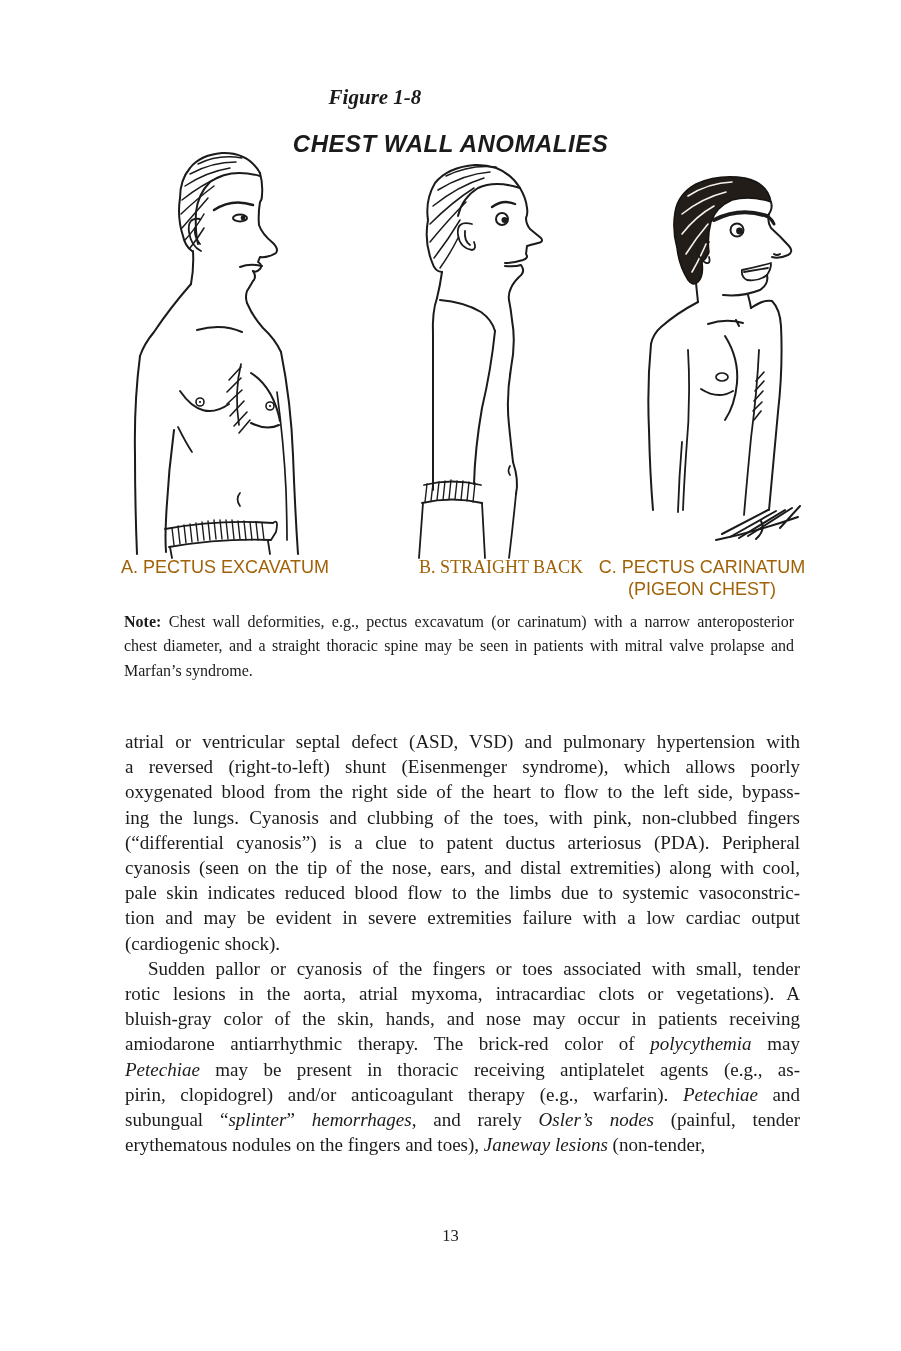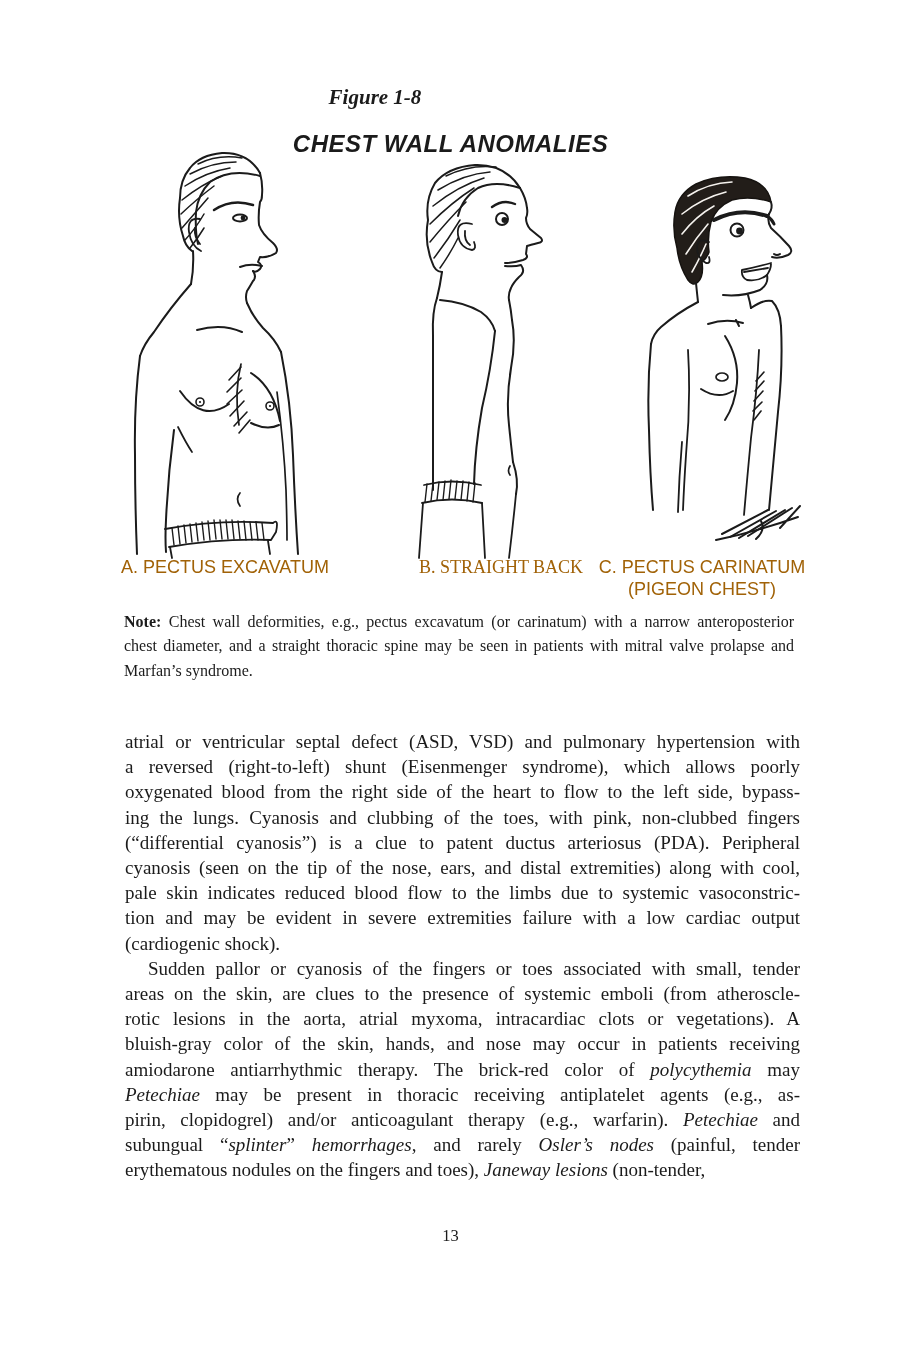--- a/index.html
+++ b/index.html
@@ -165,21 +165,20 @@
       <div class="tline just"><span>atrial or ventricular septal defect (ASD, VSD) and pulmonary hypertension with</span></div>
       <div class="tline just"><span>a reversed (right-to-left) shunt (Eisenmenger syndrome), which allows poorly</span></div>
       <div class="tline just"><span>oxygenated blood from the right side of the heart to flow to the left side, bypass-</span></div>
       <div class="tline just"><span>ing the lungs. Cyanosis and clubbing of the toes, with pink, non-clubbed fingers</span></div>
       <div class="tline just"><span>(“differential cyanosis”) is a clue to patent ductus arteriosus (PDA). Peripheral</span></div>
       <div class="tline just"><span>cyanosis (seen on the tip of the nose, ears, and distal extremities) along with cool,</span></div>
       <div class="tline just"><span>pale skin indicates reduced blood flow to the limbs due to systemic vasoconstric-</span></div>
       <div class="tline just"><span>tion and may be evident in severe extremities failure with a low cardiac output</span></div>
       <div class="tline"><span>(cardiogenic shock).</span></div>
       <div class="tline just ind"><span>Sudden pallor or cyanosis of the fingers or toes associated with small, tender</span></div>
-      <div class="tline just"><span>areas on the skin, are clues to the presence of systemic emboli (from atheroscle-</span></div>
       <div class="tline just"><span>rotic lesions in the aorta, atrial myxoma, intracardiac clots or vegetations). A</span></div>
       <div class="tline just"><span>bluish-gray color of the skin, hands, and nose may occur in patients receiving</span></div>
       <div class="tline just"><span>amiodarone antiarrhythmic therapy. The brick-red color of </span><span class="it">polycythemia</span><span> may</span></div>
       <div class="tline just"><span class="it">Petechiae</span><span> may be present in thoracic receiving antiplatelet agents (e.g., as-</span></div>
       <div class="tline just"><span>pirin, clopidogrel) and/or anticoagulant therapy (e.g., warfarin). </span><span class="it">Petechiae</span><span> and</span></div>
       <div class="tline just"><span>subungual “</span><span class="it">splinter</span><span>” </span><span class="it">hemorrhages</span><span>, and rarely </span><span class="it">Osler’s nodes</span><span> (painful, tender</span></div>
       <div class="tline"><span>erythematous nodules on the fingers and toes), </span><span class="it">Janeway lesions</span><span> (non-tender,</span></div>
     </div>
 
   <div class="page-number">13</div>

